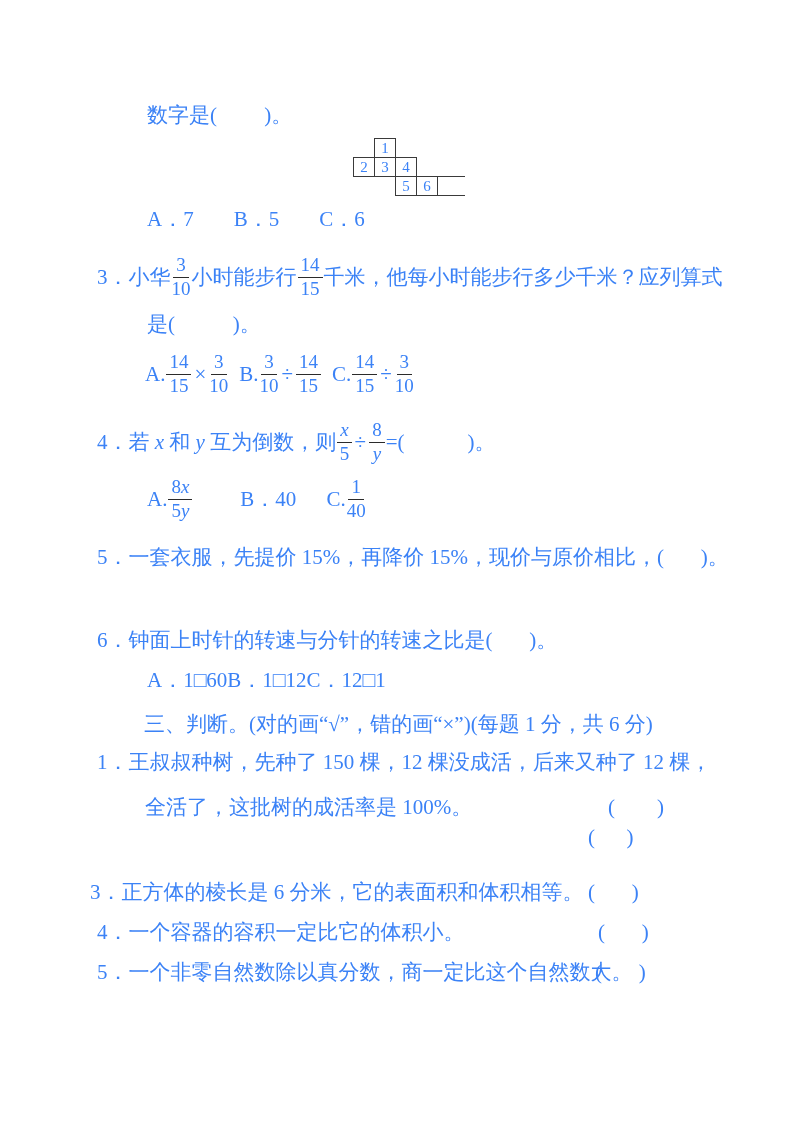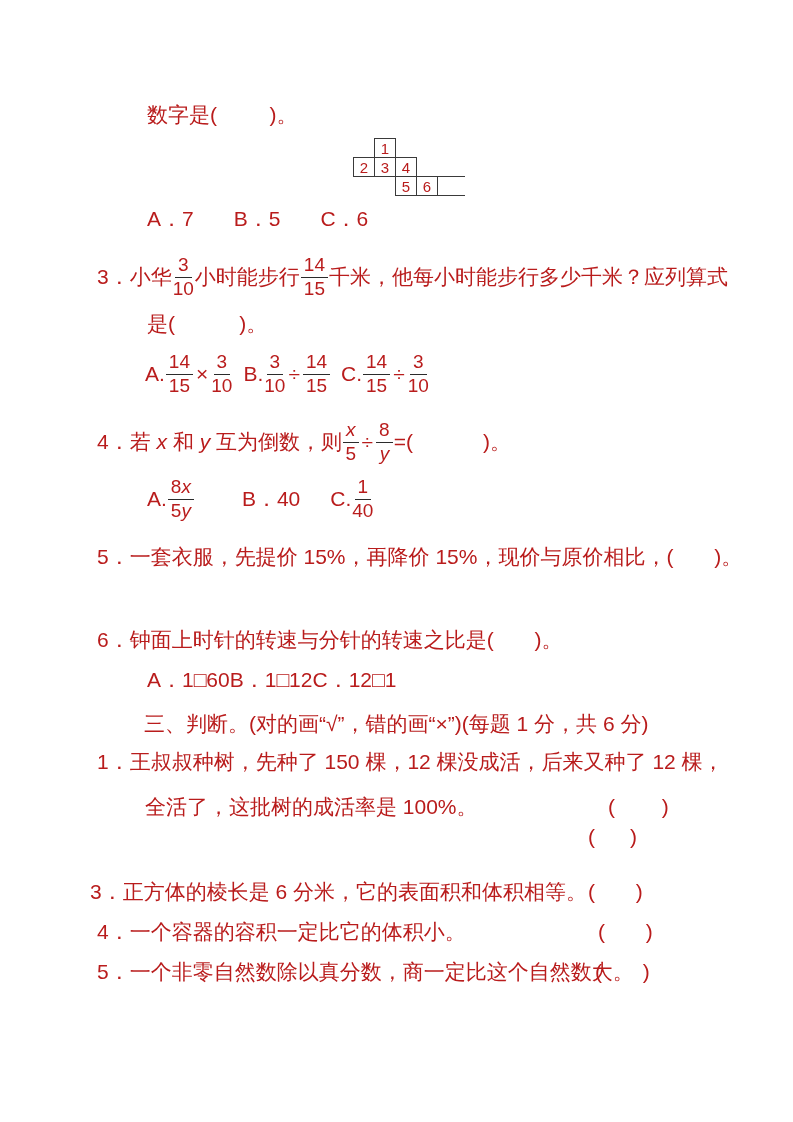--- a/index.html
+++ b/index.html
@@ -1,19 +1,19 @@
 <!DOCTYPE html>
 <html><head>
 <meta charset="utf-8">
 <style>
   html,body{margin:0;padding:0;background:#ffffff;}
   .page{
     position:relative;width:793px;height:1122px;background:#ffffff;
-    font-family:Liberation Sans, sans-serif;
-    color:#b91c1c;overflow:hidden;
+    font-family:Liberation Serif, serif;
+    color:#3b82f6;overflow:hidden;
   }
   .line{
     position:absolute;display:flex;align-items:center;
     font-size:21px;line-height:24px;white-space:pre-wrap;
   }
   .tall{height:48px;}
   .opts{display:flex;align-items:center;}
   .opt{display:inline-flex;align-items:center;white-space:pre-wrap;}
   .it{font-style:italic;}
   .frac{

